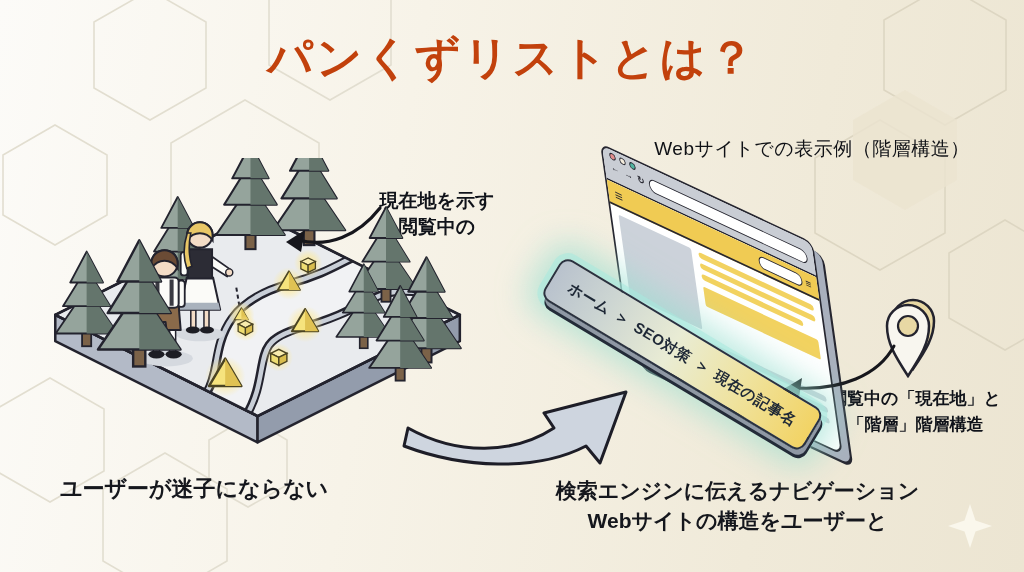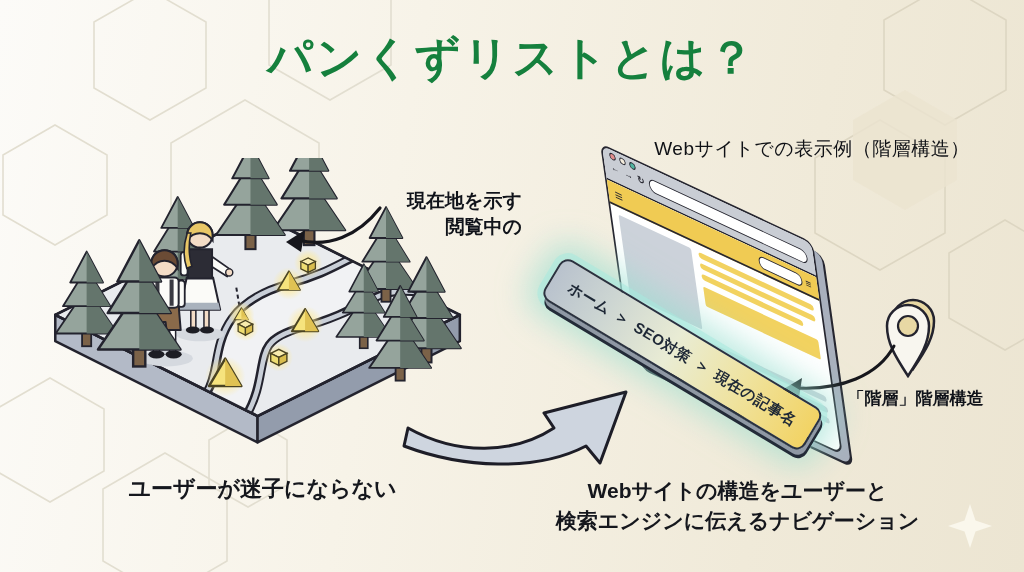--- a/index.html
+++ b/index.html
@@ -5,36 +5,36 @@
   html,body{margin:0;padding:0;}
   body{
     width:1024px;height:572px;position:relative;overflow:hidden;
     font-family:"Liberation Sans",sans-serif;
     background:linear-gradient(100deg,#fcfbf8 0%,#f7f3e8 38%,#f0ead9 75%,#ece5d2 100%);
   }
   .abs{position:absolute;}
   
   .main-title{
     left:0;right:0;top:28px;text-align:center;
-    font-size:45px;font-weight:800;letter-spacing:3px;color:#15803d;
+    font-size:45px;font-weight:800;letter-spacing:3px;color:#c2410c;
   }
   .web-heading{
     left:612px;top:136px;width:400px;text-align:center;
     font-size:19px;font-weight:400;color:#0f1116;letter-spacing:0.5px;
   }
   .annotation{
-    left:352px;top:188px;width:170px;text-align:right;
+    left:352px;top:188px;width:170px;text-align:center;
     font-size:19px;font-weight:800;color:#10131a;line-height:1.35;
   }
   .pin-note{
     left:818px;top:386px;width:195px;text-align:center;
     font-size:17px;font-weight:800;color:#10131a;line-height:1.55;
   }
   .caption-left{
-    left:60px;top:474px;width:405px;text-align:center;
+    left:60px;top:474px;width:405px;text-align:left;
     font-size:22px;font-weight:800;color:#15171d;line-height:1.4;
   }
   .caption-right{
     left:515px;top:476px;width:445px;text-align:center;
     font-size:21px;font-weight:800;color:#15171d;line-height:1.45;
   }
   
   .browser-wrap{
     left:600px;top:143px;width:235px;height:215px;
     transform:matrix(0.906,0.423,0.139,0.990,0,0);transform-origin:0 0;z-index:3;
@@ -282,22 +282,23 @@
 <svg class="abs" style="left:880px;top:295px;z-index:4" width="60" height="85" viewBox="0 0 60 85">
   <path d="M33,74 C20,55 12,42 12,26 A21,21 0 1 1 54,26 C54,42 46,55 33,74 Z" fill="#e8d8a4" stroke="#23232e" stroke-width="2.5"></path>
   <path d="M28,81 C15,61 7,48 7,31 A21,21 0 1 1 49,31 C49,48 41,61 28,81 Z" fill="#f8f6ef" stroke="#23232e" stroke-width="2.5"></path>
   <circle cx="28" cy="31" r="10" fill="#e8d8a4" stroke="#23232e" stroke-width="2.2"></circle>
 </svg>
 <svg class="abs" style="left:768px;top:336px;z-index:4" width="135" height="64" viewBox="0 0 135 64">
   <path d="M126,10 C110,40 72,54 30,52" fill="none" stroke="#16161c" stroke-width="3" stroke-linecap="round"></path>
   <polygon points="14,54 34,42 31,62" fill="#16161c"></polygon>
 </svg>
 <div class="abs pin-note">
+  <div>閲覧中の「現在地」と</div>
   <div>「階層」階層構造</div>
 </div>
 
 <div class="abs caption-left">
   <div>ユーザーが迷子にならない</div>
 </div>
 <div class="abs caption-right">
+  <div>検索エンジンに伝えるナビゲーション</div>
   <div>Webサイトの構造をユーザーと</div>
-  <div>検索エンジンに伝えるナビゲーション</div>
 </div>
 
 </body></html>

